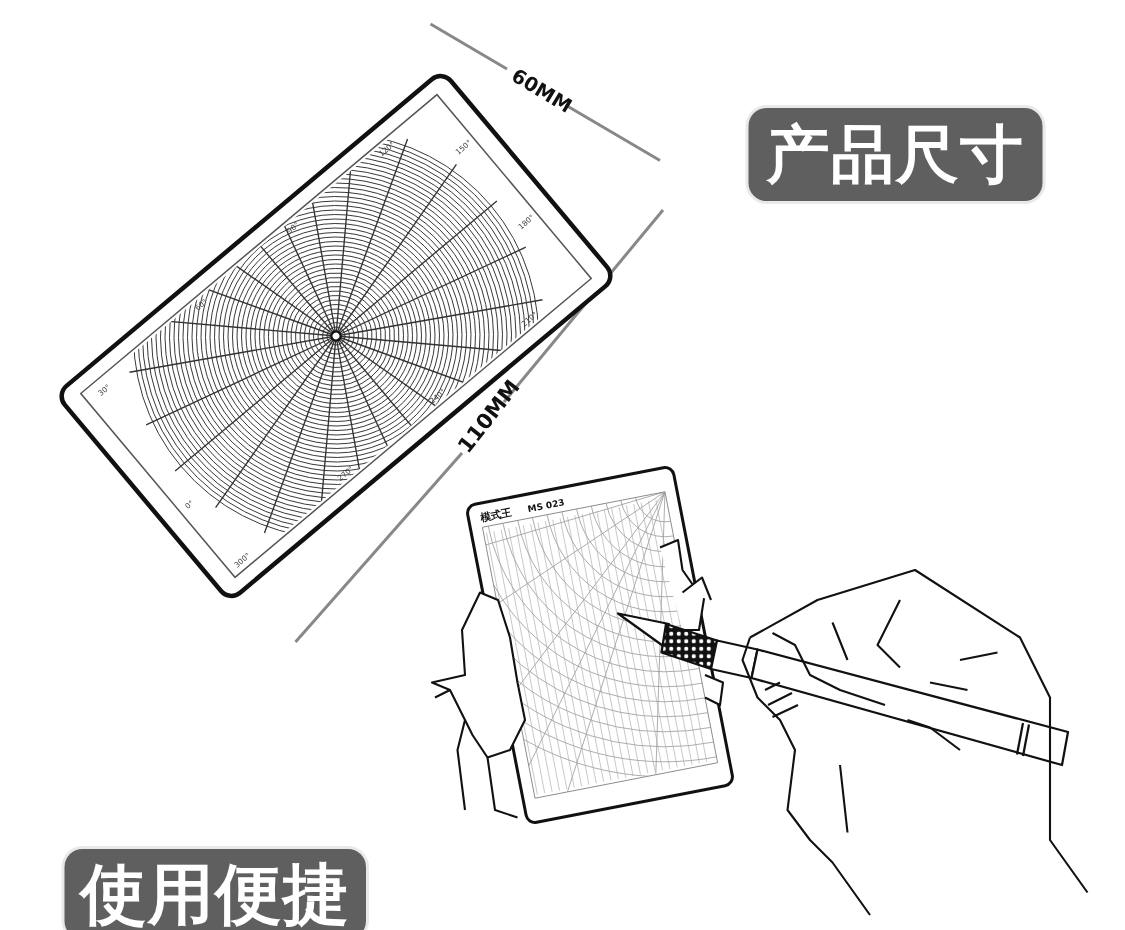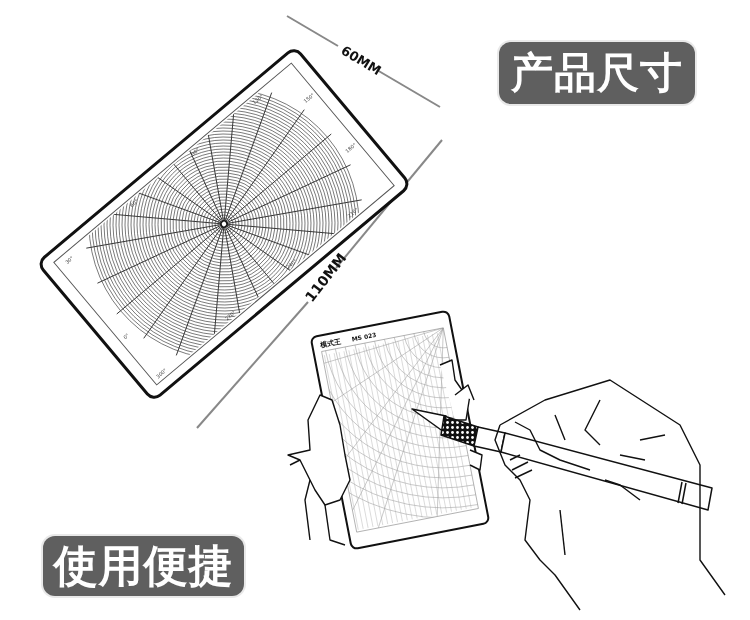--- a/index.html
+++ b/index.html
@@ -1,17 +1,17 @@
 <!DOCTYPE html>
 <html><head>
 <meta charset="utf-8">
 <style>
   html, body { margin:0; padding:0; background:#ffffff; }
   .stage { position:relative; width:750px; height:620px; overflow:hidden; background:#fff; font-family:"DejaVu Sans", sans-serif; }
-  .badge { position:absolute; background:#5f5f5f; color:#fff; border-radius:12px; font-weight:bold; display:flex; align-items:center; justify-content:center; letter-spacing:1px; box-shadow:0 0 0 2px #e9e9e9; }
+  .badge { position:absolute; background:#5f5f5f; color:#fff; border-radius:12px; font-weight:bold; display:flex; align-items:center; justify-content:center; letter-spacing:1px; box-shadow:0 0 0 2px #e9e9e9;margin-top:30px; }
   .badge-size { left:499px; top:42px; width:196px; height:62px; font-size:42px; }
   .badge-use { left:43px; top:536px; width:201px; height:60px; font-size:44px; }
   svg { position:absolute; left:0; top:0; }
   .dim-label { font-family:"DejaVu Sans", sans-serif; font-weight:bold; fill:#111; }
 </style>
 </head>
 <body>
 
 <div class="stage">
 

